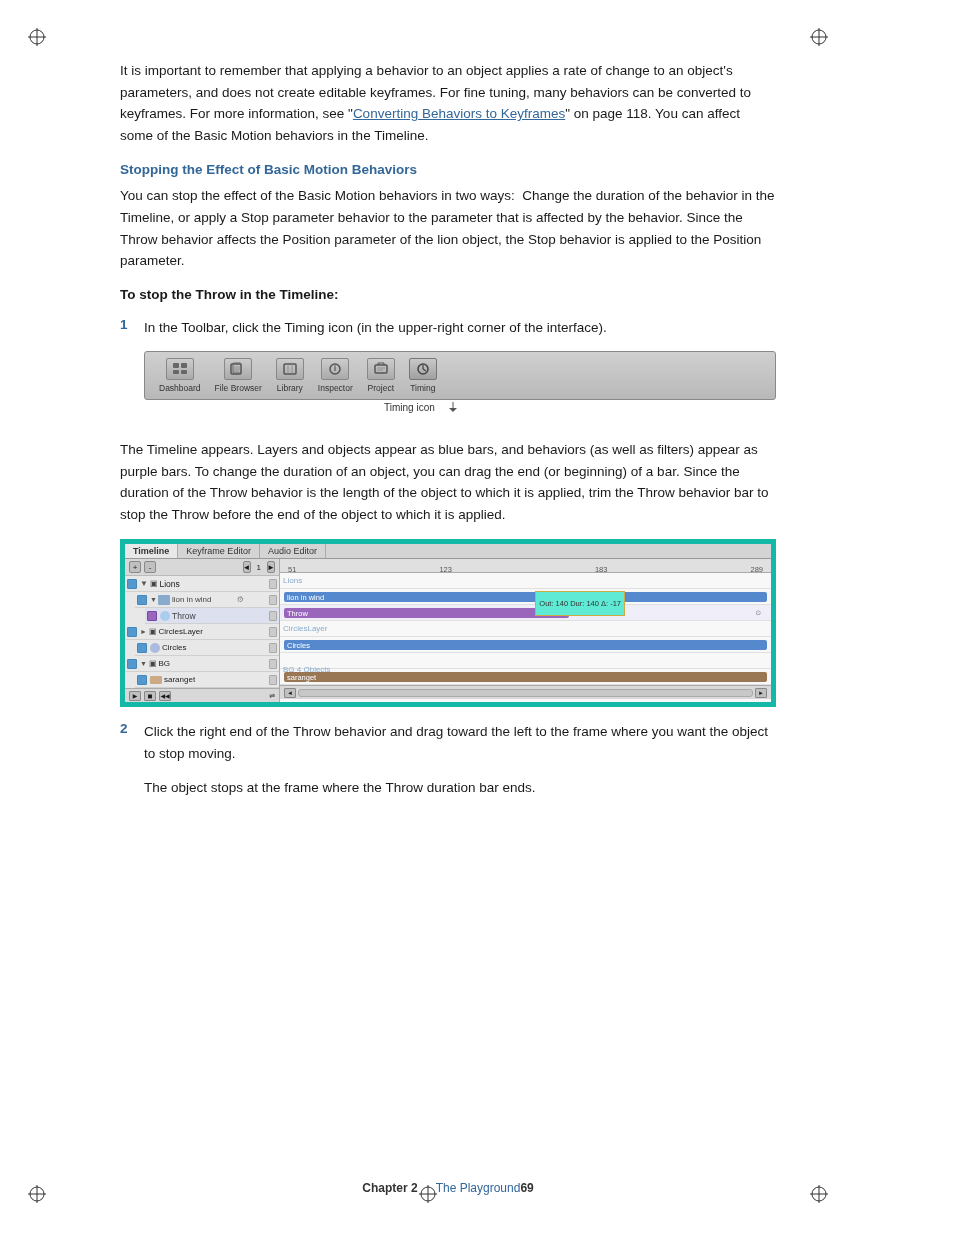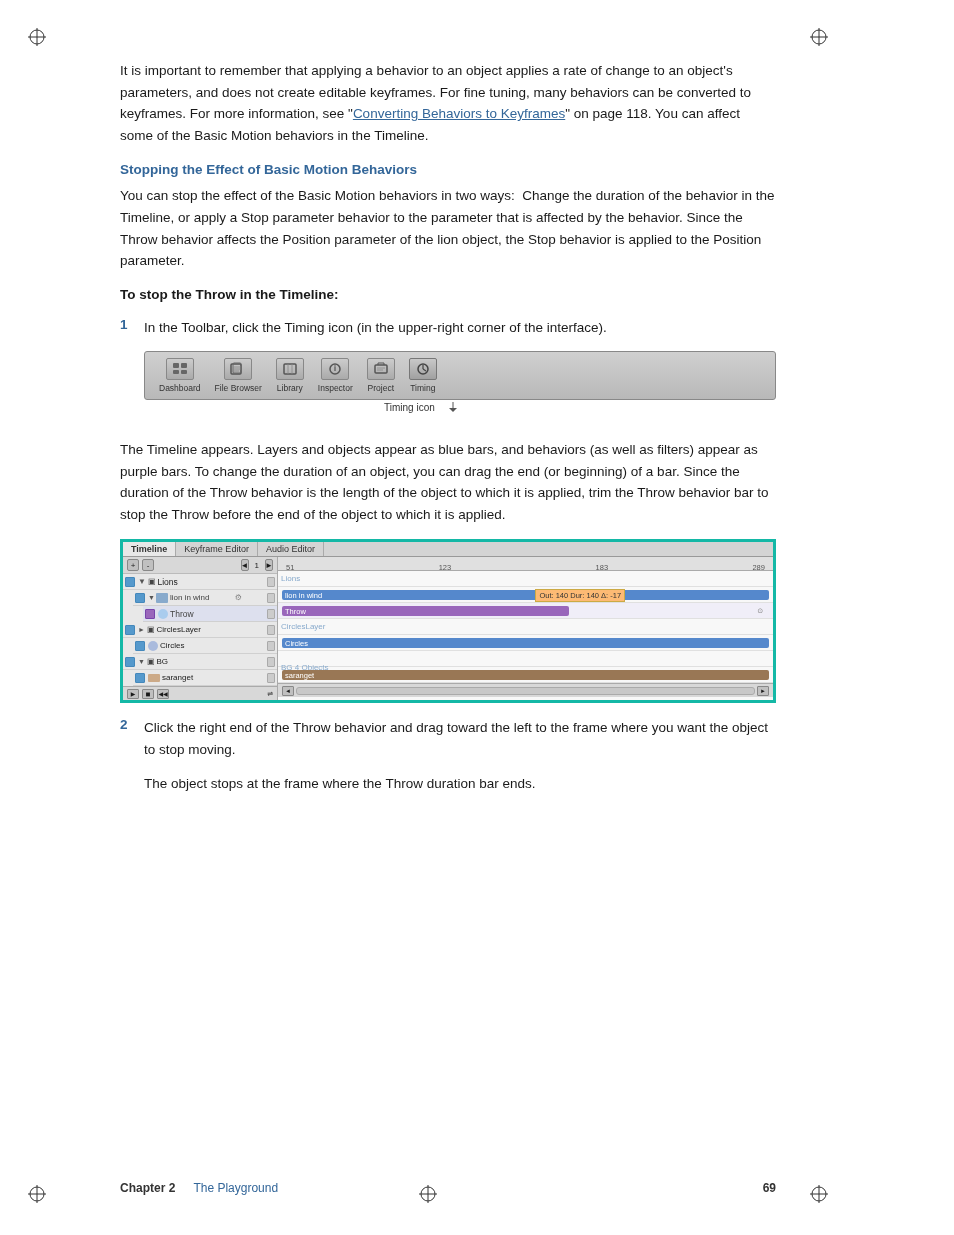--- a/index.html
+++ b/index.html
@@ -121,21 +121,21 @@
     .timing-arrow {
       display: flex;
       align-items: center;
       gap: 14px;
       font-size: 10px;
       text-align: center;
     }
 
     
     .timeline-img {
-      border: 3px solid #14b8a6;
+      border: 5px solid #14b8a6;
       background: #f0f0f0;
       margin: 14px 0 14px 0;
       font-family: "Helvetica Neue", Helvetica, Arial, sans-serif;
       font-size: 9px;
       overflow: hidden;
     }
 
     .timeline-tabs {
       display: flex;
       background: #d4d4d4;
@@ -283,23 +283,23 @@
     .tl-bar-blue {
       background: #5588cc;
     }
 
     .tl-bar-purple {
       background: #9966bb;
     }
 
     .tl-bar-tooltip {
       position: absolute;
-      background: #fdba74;
+      background: #5eead4;
       border: 1px solid #ccaa44;
-      padding: 1px 3px;
+      padding: 7px 3px;
       font-size: 7.5px;
       color: #333;
       white-space: nowrap;
       top: -2px;
       z-index: 10;
     }
 
     .tl-bottom-bar {
       height: 14px;
       background: #d8d8d8;
@@ -323,21 +323,21 @@
     }
 
     
     .page-footer {
       position: absolute;
       bottom: 40px;
       left: 0;
       right: 0;
       display: flex;
       align-items: center;
-      justify-content: space-between;
+      justify-content: center;
       padding: 0 80px 0 120px;
       font-family: "Helvetica Neue", Helvetica, Arial, sans-serif;
       font-size: 12px;
       color: #333;
     }
 
     .footer-left {
       display: flex;
       align-items: center;
       gap: 4px;

